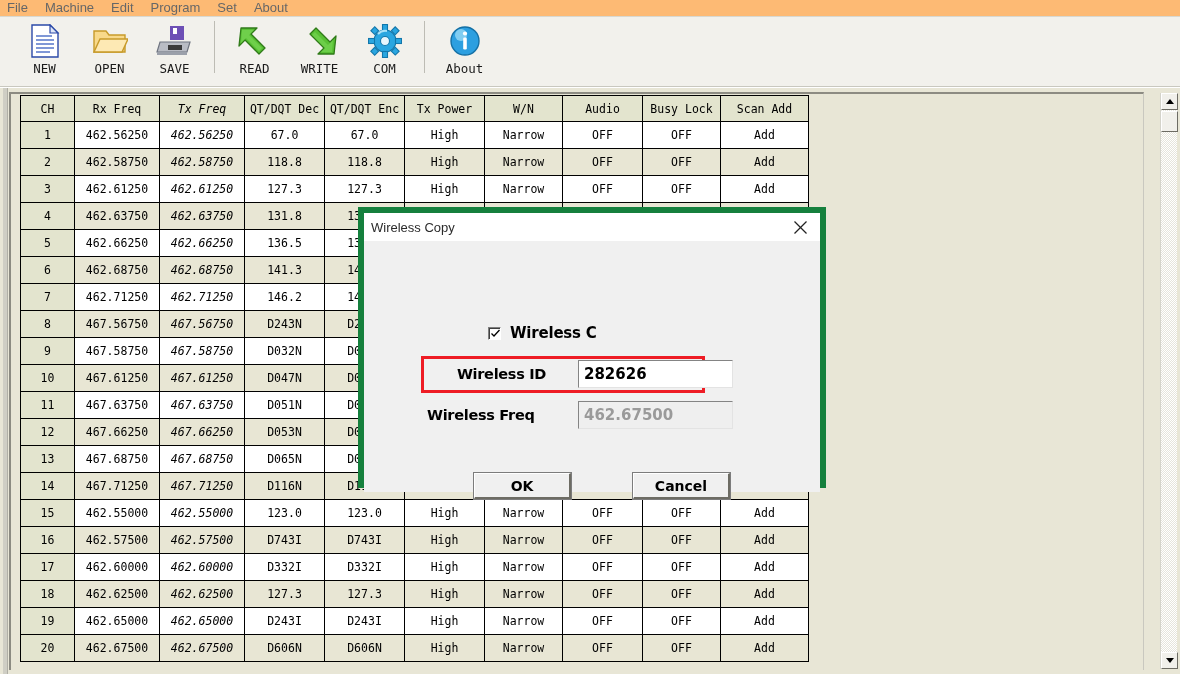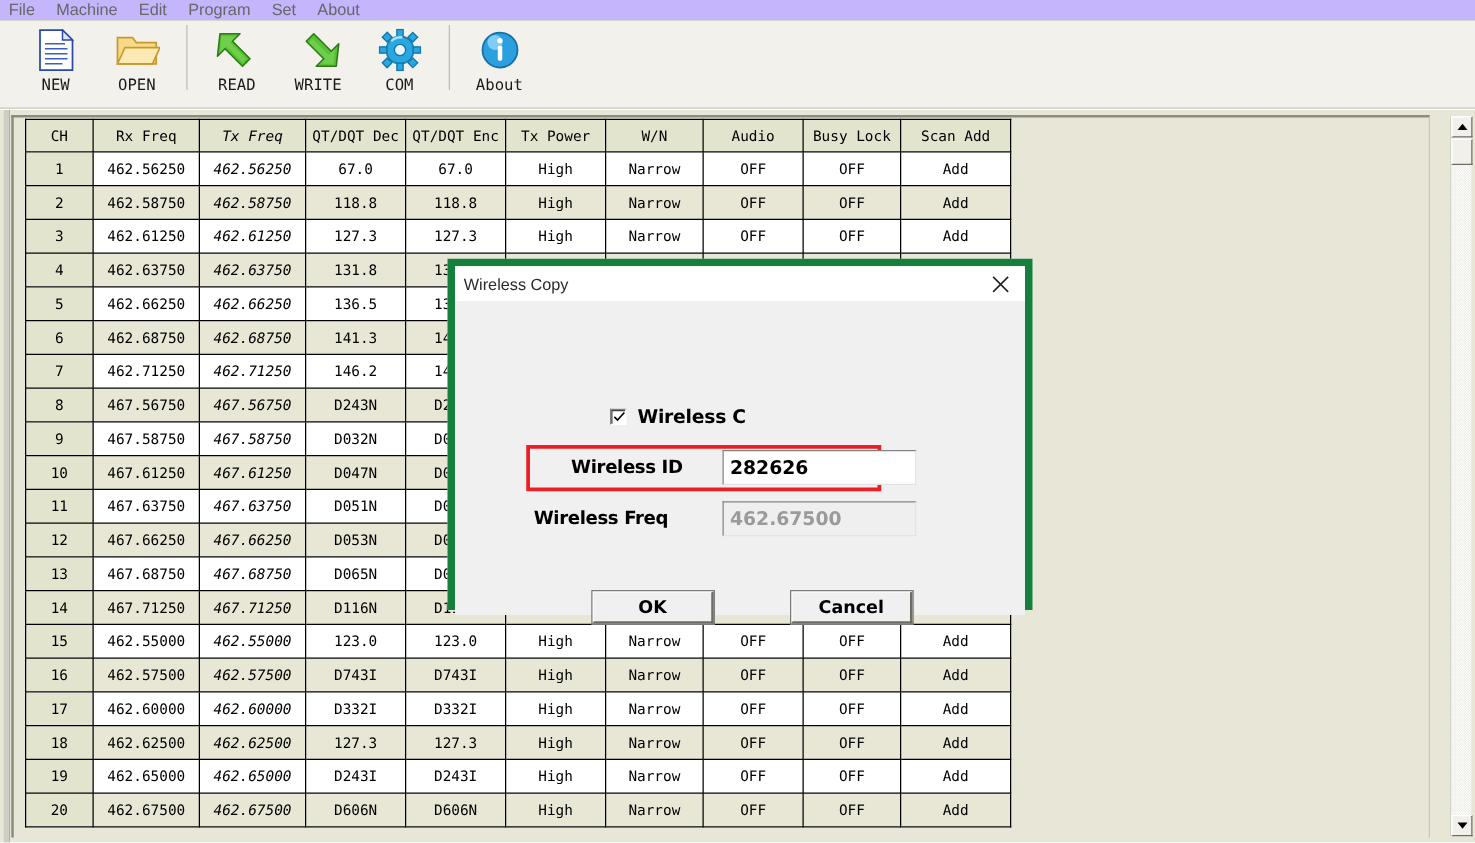--- a/index.html
+++ b/index.html
@@ -14,21 +14,21 @@
   #app {
     position: relative;
     width: 1180px; height: 674px;
     background: #ffffff;
   }
 
   
   #menubar {
     position: absolute; top: 0; left: 0;
     width: 1180px; height: 17px;
-    background: #c4b5fd;
+    background: #fdba74;
     display: flex;
     align-items: center;
     padding-left: 7px;
     border-bottom: 1px solid #d8d8d0;
   }
   .menu-item {
     font-size: 13px;
     color: #676767;
     padding: 0 9px 0 0;
     margin-right: 8px;
@@ -37,21 +37,21 @@
     cursor: default;
   }
 
   
   #toolbar {
     position: absolute; top: 17px; left: 0;
     width: 1180px; height: 70px;
     background: #f2f1ec;
     border-bottom: 1px solid #c9c8bf;
     display: flex;
-    align-items: flex-end;
+    align-items: center;
   }
   #toolbar-inner {
     display: flex;
     align-items: flex-start;
     padding-left: 12px;
     height: 70px;
   }
   .tb-btn {
     width: 65px; height: 66px;
     display: flex;
@@ -372,20 +372,32 @@
       <div class="tb-btn">
         <div class="tb-icon">
           <svg width="36" height="30" viewBox="0 0 36 30">
             <path d="M2 5 h12 l3 4 h16 v17 h-31 z" fill="#f8d98a" stroke="#c79a2a" stroke-width="1.4"></path>
             <path d="M2 26 l6 -13 h28 l-6 13 z" fill="#fde9b4" stroke="#c79a2a" stroke-width="1.4"></path>
           </svg>
         </div>
         <div class="tb-label">OPEN</div>
       </div>
 
+      <div class="tb-btn">
+        <div class="tb-icon">
+          <svg width="38" height="34" viewBox="0 0 38 34">
+            <rect x="14" y="2" width="14" height="14" fill="#6d4fb5"></rect>
+            <rect x="17" y="4" width="4" height="6" fill="#ffffff"></rect>
+            <path d="M4 18 h30 l-3 10 h-30 z" fill="#b9bcc4" stroke="#6f7480" stroke-width="1.2"></path>
+            <rect x="12" y="21" width="14" height="5" fill="#3a3a3a"></rect>
+            <path d="M1 28 h30 v3 h-30 z" fill="#9ba0aa"></path>
+          </svg>
+        </div>
+        <div class="tb-label">SAVE</div>
+      </div>
 
       <div class="tb-sep"></div>
 
       <div class="tb-btn">
         <div class="tb-icon">
           <svg width="36" height="34" viewBox="0 0 36 34">
             <path d="M4 4 L20 4 L14 10 L28 24 L22 30 L8 16 L2 22 Z" fill="#58c034" stroke="#2f7a18" stroke-width="1.3" stroke-linejoin="round"></path>
             <path d="M5 6 L17 6 L12 11 L25 24 L22 27 L9 14 L4 19 Z" fill="#7ed95b" opacity="0.6"></path>
           </svg>
         </div>

